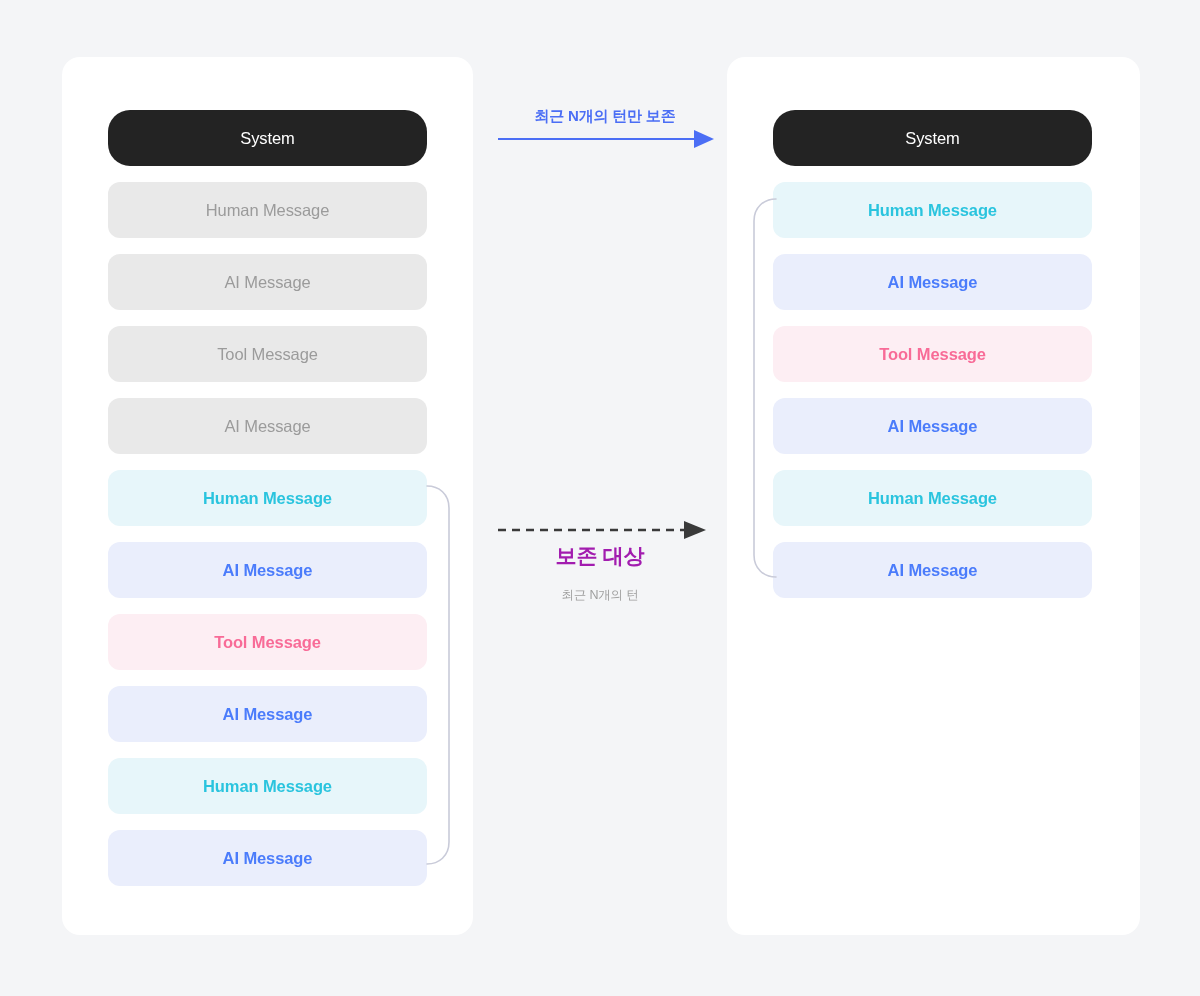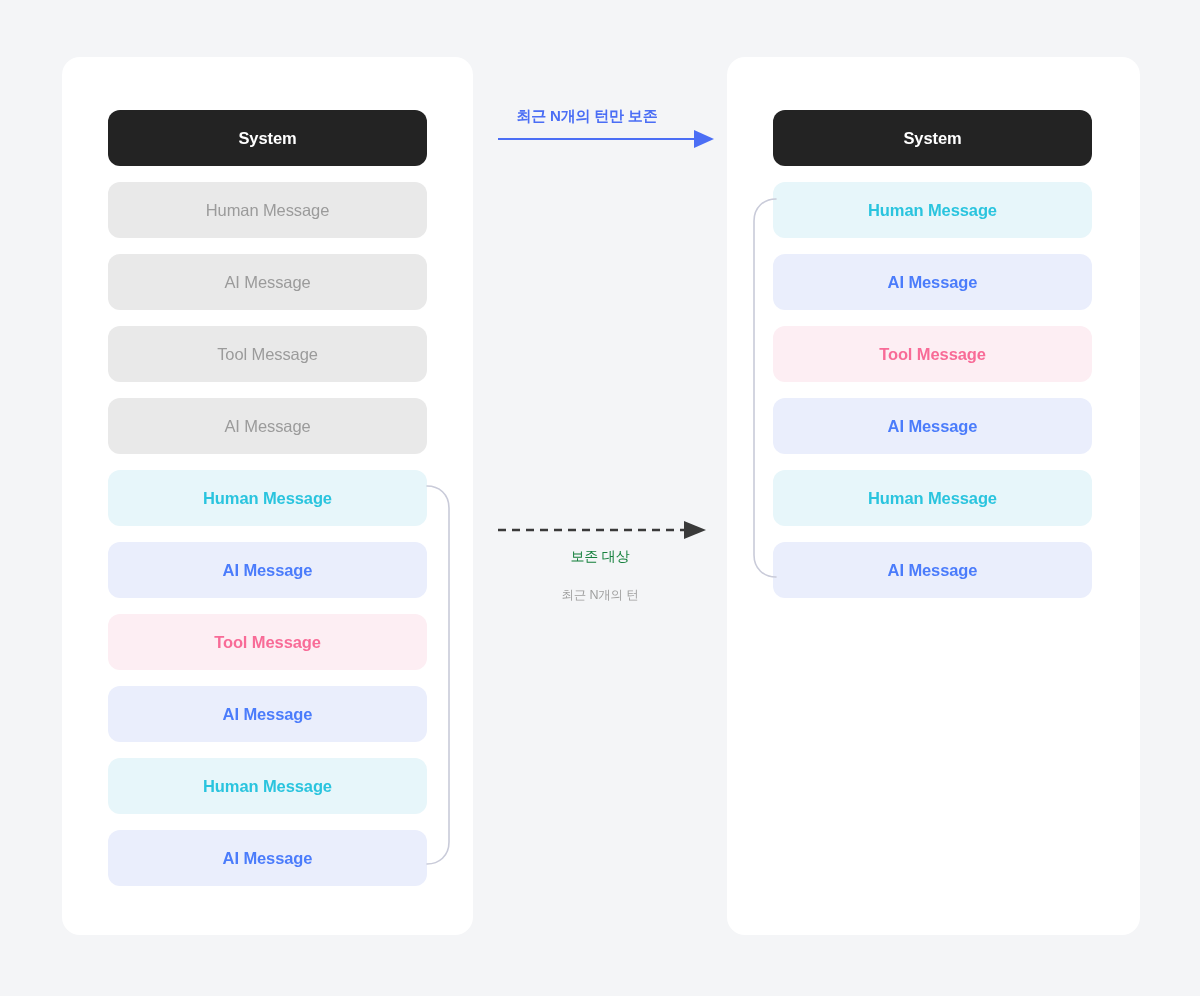--- a/index.html
+++ b/index.html
@@ -50,21 +50,22 @@
     justify-content: center;
     font-size: 16.5px;
     letter-spacing: -0.1px;
     box-sizing: border-box;
   }
   .msg:last-child { margin-bottom: 0; }
 
   .msg.system {
     background: #232323;
     color: #ffffff;
-    font-weight: bold;
+    font-weight: normal;
+    border-radius: 22px;
   }
   .msg.muted {
     background: #e9e9e9;
     color: #9b9b9b;
     font-weight: normal;
   }
   .msg.human {
     background: #e7f6fa;
     color: #2ac4de;
     font-weight: bold;
@@ -87,42 +88,42 @@
   }
   #bracket-left  { left: 425px;  top: 480px; }
   #bracket-right { left: 742px;  top: 193px; }
 
   
   .connector { position: absolute; }
 
   #arrow-top { left: 490px; top: 100px; width: 230px; height: 60px; }
   #arrow-top-label {
     position: absolute;
-    left: 472px;
+    left: 490px;
     top: 107px;
     width: 230px;
     text-align: center;
     color: #4b6ef5;
     font-size: 15px;
     font-weight: bold;
     letter-spacing: -0.2px;
   }
 
   #arrow-bottom { left: 490px; top: 518px; width: 230px; height: 24px; }
   #arrow-bottom-labels {
     position: absolute;
     left: 490px;
     top: 545px;
     width: 220px;
     text-align: center;
   }
   .lbl-main {
-    color: #15803d;
-    font-size: 14px;
-    font-weight: normal;
+    color: #a21caf;
+    font-size: 21px;
+    font-weight: bold;
     letter-spacing: -0.2px;
     line-height: 22px;
   }
   .lbl-sub {
     color: #9e9e9e;
     font-size: 12.5px;
     letter-spacing: -0.2px;
     line-height: 18px;
     margin-top: 19px;
   }

